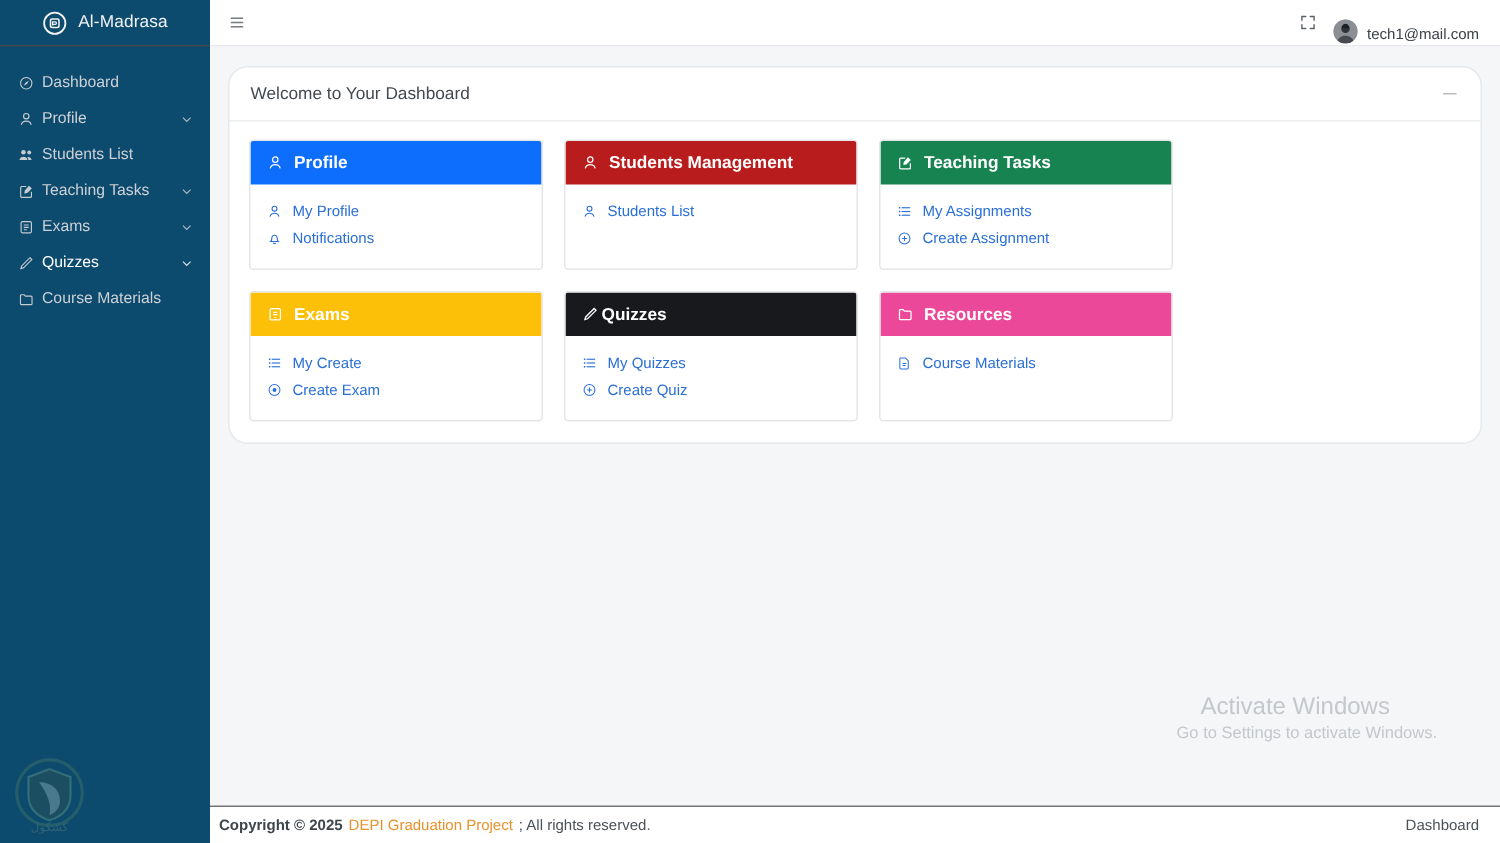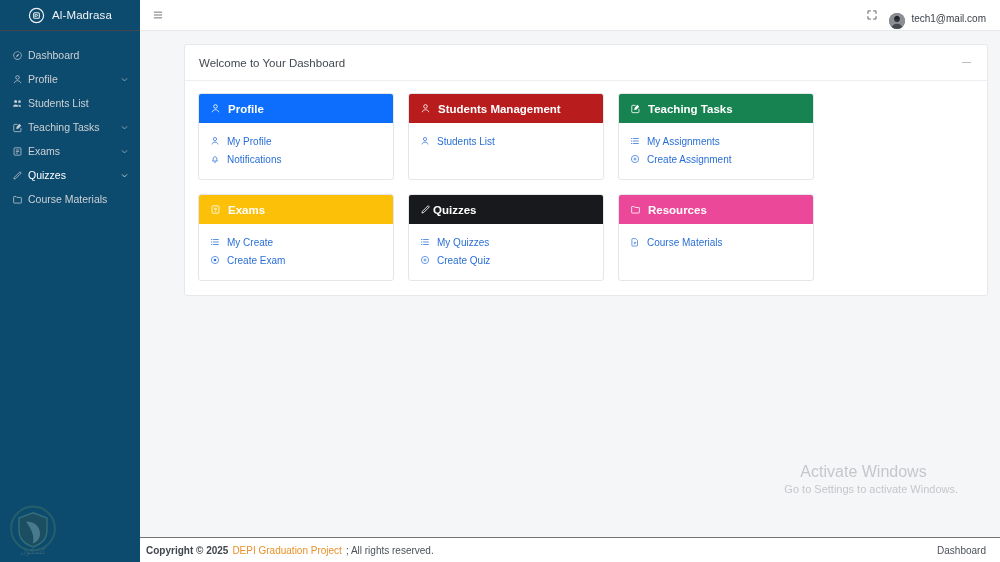--- a/index.html
+++ b/index.html
@@ -48,34 +48,34 @@
   
   .right { flex: 1 1 auto; display: flex; flex-direction: column; height: 562px; background: #f5f6f8; }
 
   .topbar {
     height: 31px; background: #ffffff; border-bottom: 1px solid #e7e9ec;
     display: flex; align-items: center; padding: 0 14px 0 10px; gap: 10px;
   }
   .hamburger { width: 16px; height: 16px; display: flex; align-items: center; justify-content: center; cursor: pointer; color: #7a7f86; }
   .topbar-spacer { flex: 1 1 auto; }
   .fs-icon { width: 15px; height: 15px; color: #5b6168; cursor: pointer; display: flex; align-items: center; justify-content: center; }
-  .user-box { display: flex; align-items: flex-start; gap: 6px; cursor: pointer; margin-top: 12px; }
+  .user-box { display: flex; align-items: flex-end; gap: 6px; cursor: pointer; margin-top: 12px; }
   .avatar {
     width: 16px; height: 16px; border-radius: 50%;
     background: #6b6f74; overflow: hidden; flex: 0 0 16px;
     display: block;
   }
   .user-email { font-size: 10px; color: #3b4148; }
 
   
   .main { flex: 1 1 auto; padding: 13px 12px 0 12px; position: relative; }
 
   .panel {
-    background: #ffffff; border: 1px solid #e6e8ea; border-radius: 3px;
-    height: 252px; position: relative; margin-left: 32px;
+    background: #ffffff; border: 1px solid #e6e8ea; border-radius: 13px;
+    height: 252px; position: relative;
   }
   .panel-head {
     height: 36px; display: flex; align-items: center;
     padding: 0 14px; border-bottom: 1px solid #eceef0;
   }
   .panel-title { font-size: 11.5px; color: #43494f; flex: 1 1 auto; }
   .panel-collapse {
     width: 14px; height: 14px; display: flex; align-items: center; justify-content: center;
     color: #b9bdc2; cursor: pointer;
   }

